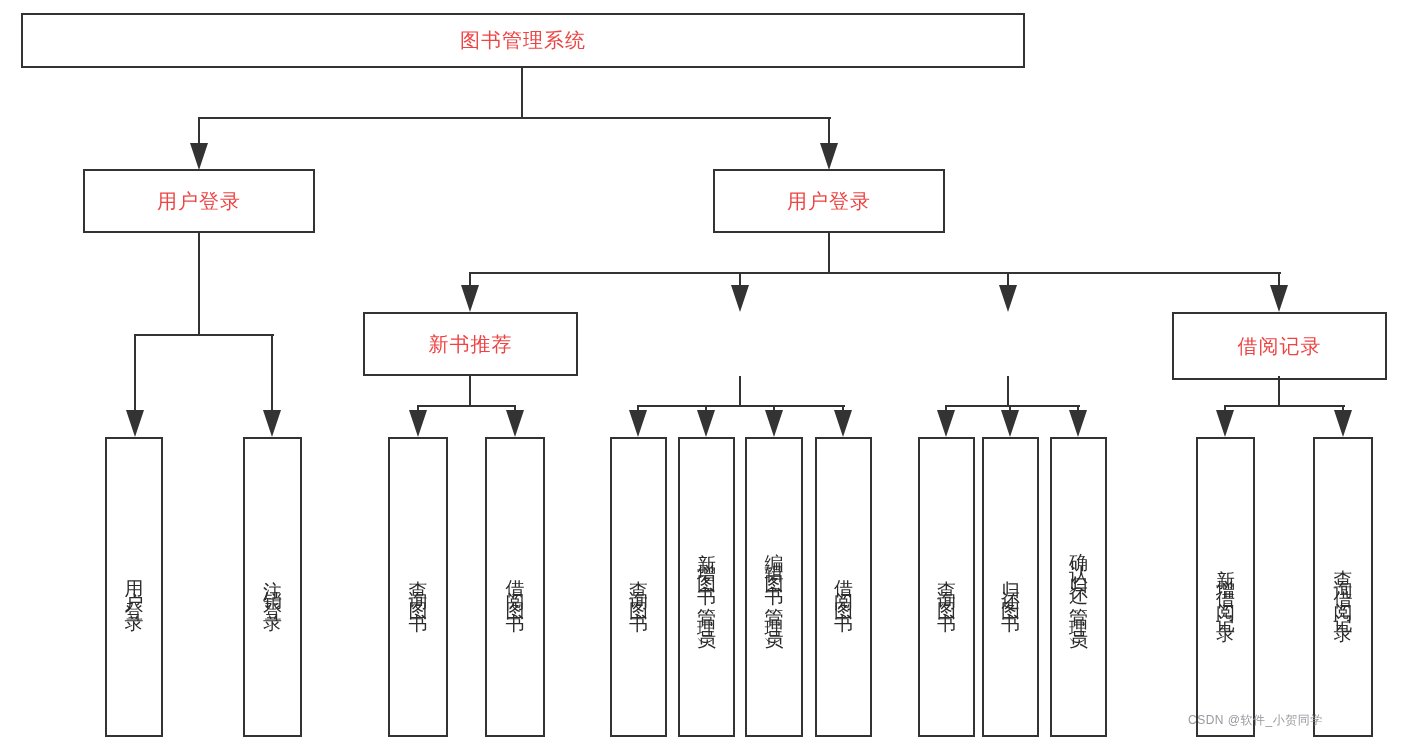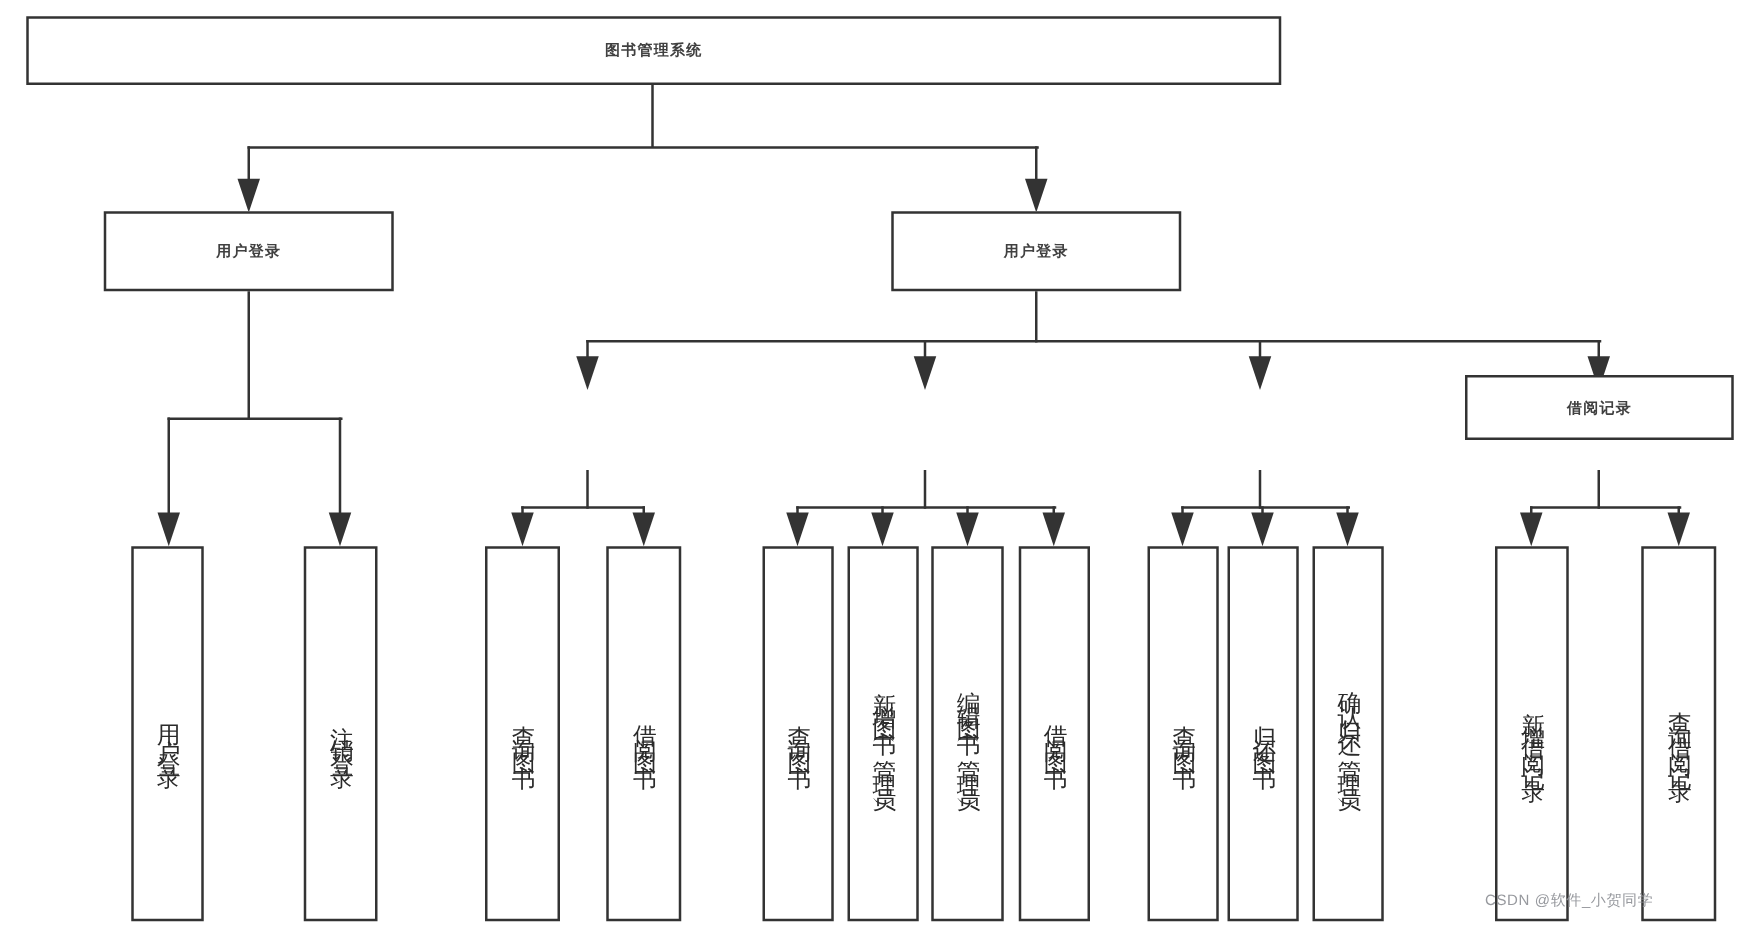--- a/index.html
+++ b/index.html
@@ -4,21 +4,21 @@
 <style>
   html,body{margin:0;padding:0;background:#ffffff;}
   .canvas{
     position:relative;width:1405px;height:747px;background:#ffffff;overflow:hidden;
     font-family:"Liberation Sans",sans-serif;color:#2b2b2b;
   }
   .box{
     position:absolute;background:#ffffff;border:2.5px solid #333333;box-sizing:border-box;
     display:flex;align-items:center;justify-content:center;text-align:center;
   }
-  .hlabel{font-size:12px;letter-spacing:1px;color:#404040;white-space:nowrap;font-weight:bold;}
+  .hlabel{font-size:20px;letter-spacing:1px;color:#ef4444;white-space:nowrap;}
   .vlabel{
     writing-mode:vertical-rl;text-orientation:mixed;
     font-size:19px;line-height:1.15;letter-spacing:11px;color:#2b2b2b;white-space:nowrap;
   }
   .vl{position:absolute;width:2px;background:#333333;display:block;}
   .hl{position:absolute;height:2px;background:#333333;display:block;}
   .ar{
     position:absolute;width:0;height:0;display:block;
     border-left:9px solid transparent;border-right:9px solid transparent;
     border-top:27px solid #333333;
@@ -62,21 +62,24 @@
   <i class="hl" style="left:469px;top:272px;width:812px;"></i>
   <i class="vl" style="left:469px;top:272px;height:15px;"></i>
   <i class="ar" style="left:461px;top:285px;"></i>
   <i class="vl" style="left:739px;top:272px;height:15px;"></i>
   <i class="ar" style="left:731px;top:285px;"></i>
   <i class="vl" style="left:1007px;top:272px;height:15px;"></i>
   <i class="ar" style="left:999px;top:285px;"></i>
   <i class="vl" style="left:1278px;top:272px;height:15px;"></i>
   <i class="ar" style="left:1270px;top:285px;"></i>
 
-  <div class="box" style="left:1172px;top:300px;width:215px;height:52px;">
+  <div class="box" style="left:363px;top:312px;width:215px;height:64px;">
+    <span class="hlabel">新书推荐</span>
+  </div>
+  <div class="box" style="left:1172px;top:312px;width:215px;height:68px;">
     <span class="hlabel">借阅记录</span>
   </div>
 
   <i class="vl" style="left:469px;top:376px;height:31px;"></i>
   <i class="hl" style="left:417px;top:405px;width:99px;"></i>
   <i class="vl" style="left:417px;top:405px;height:8px;"></i>
   <i class="ar" style="left:409px;top:410px;"></i>
   <i class="vl" style="left:514px;top:405px;height:8px;"></i>
   <i class="ar" style="left:506px;top:410px;"></i>
 

